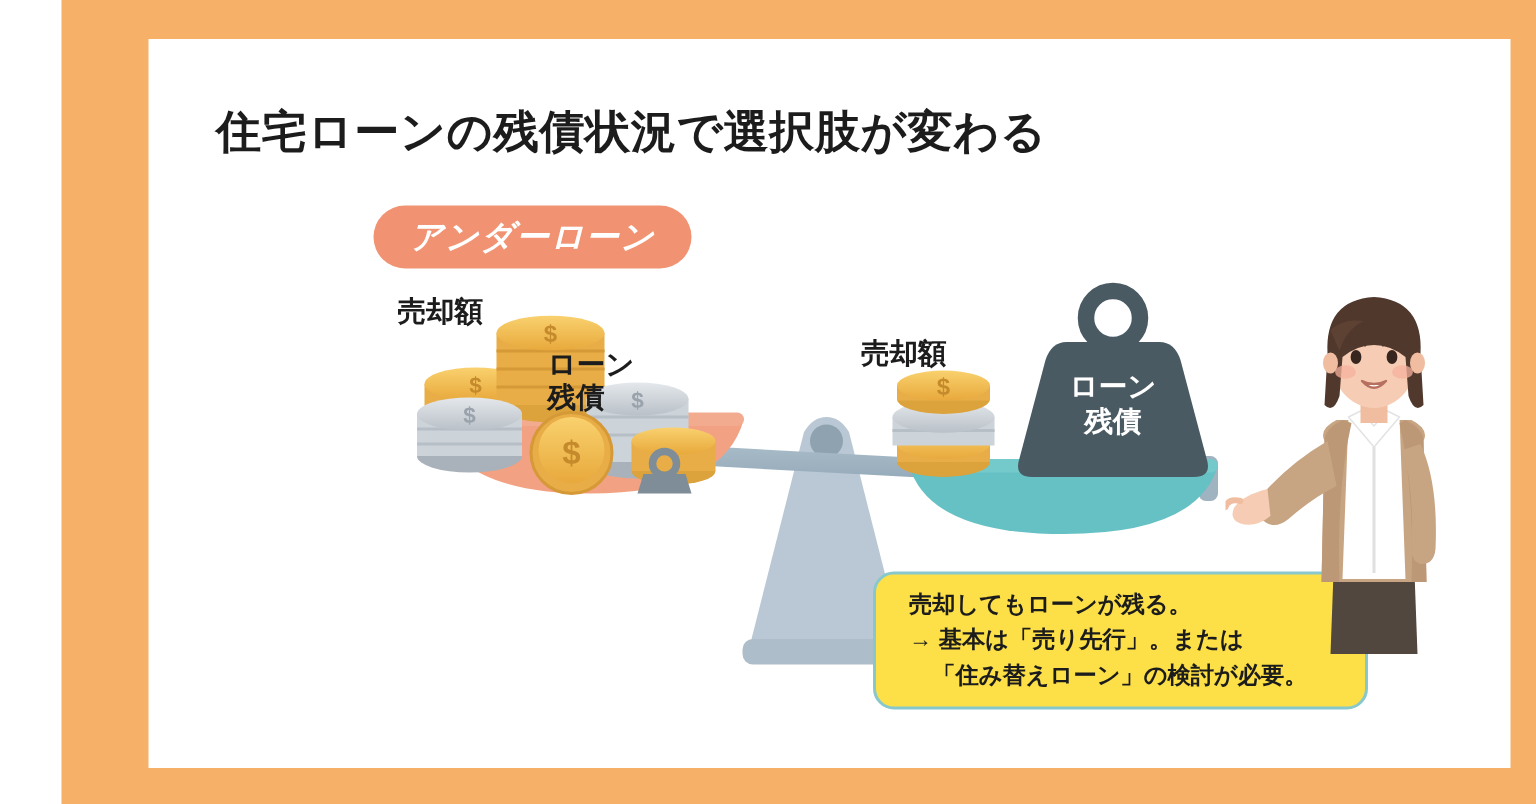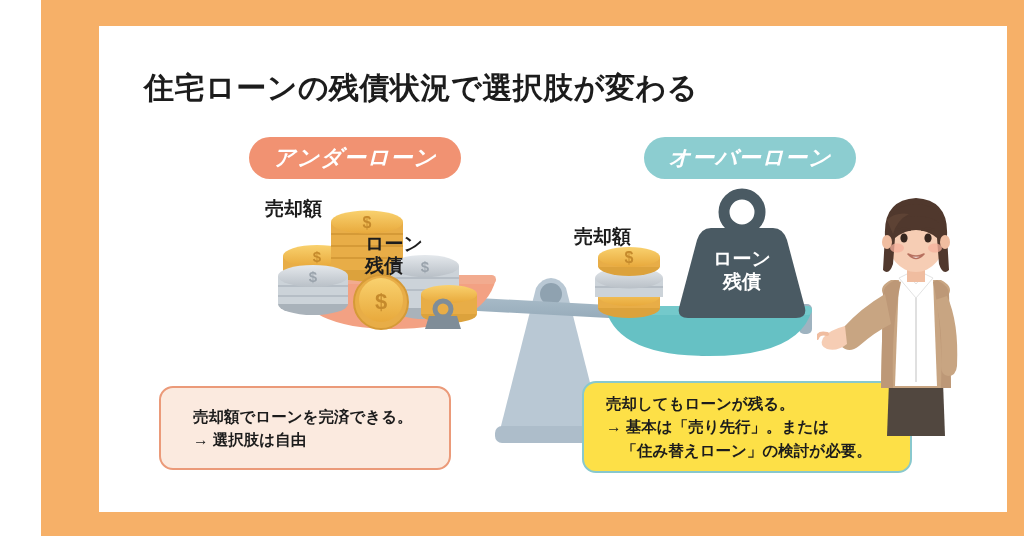--- a/index.html
+++ b/index.html
@@ -122,23 +122,20 @@
 </head>
 <body>
 
 <div id="frame">
   <div id="canvas">
 
     <div id="title">住宅ローンの残債状況で選択肢が変わる</div>
 
     <div class="badge" id="badge-under">
       <span>アンダーローン</span>
-    </div>
-    <div class="badge" id="badge-over">
-      <span>オーバーローン</span>
     </div>
 
     <svg id="scale" viewBox="0 0 908 486">
       <defs>
         <linearGradient id="gGold" x1="0" y1="0" x2="0" y2="1">
           <stop offset="0%" stop-color="#f9d16e"></stop>
           <stop offset="100%" stop-color="#e8a93c"></stop>
         </linearGradient>
         <linearGradient id="gSilver" x1="0" y1="0" x2="0" y2="1">
           <stop offset="0%" stop-color="#e4e8ec"></stop>
@@ -250,24 +247,20 @@
       </g>
     </svg>
 
     <div class="scale-label" id="lbl-left-sale">売却額</div>
     <div class="scale-label" id="lbl-left-loan" style="white-space:pre-line;">ローン
 残債</div>
     <div class="scale-label" id="lbl-right-sale">売却額</div>
     <div id="weight-text" style="white-space:pre-line;">ローン
 残債</div>
 
-    <div class="callout" id="callout-left">
-      <div class="callout-text">売却額でローンを完済できる。
-→ 選択肢は自由</div>
-    </div>
     <div class="callout" id="callout-right">
       <div class="callout-text">売却してもローンが残る。
 → 基本は「売り先行」。または
 　「住み替えローン」の検討が必要。</div>
     </div>
 
     <svg id="person" viewBox="0 0 190 270">
 
       <path d="M72 196 L126 196 L128 250 L70 250 Z" fill="#51473f"></path>
 

